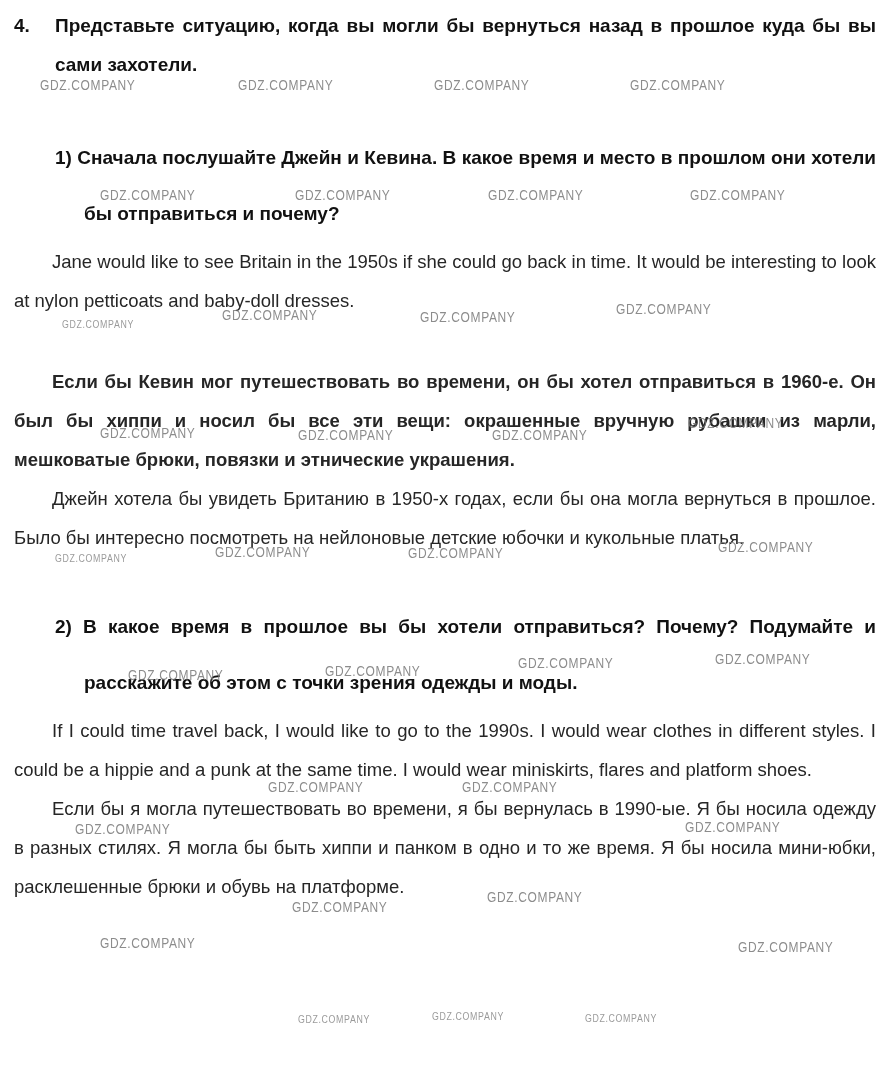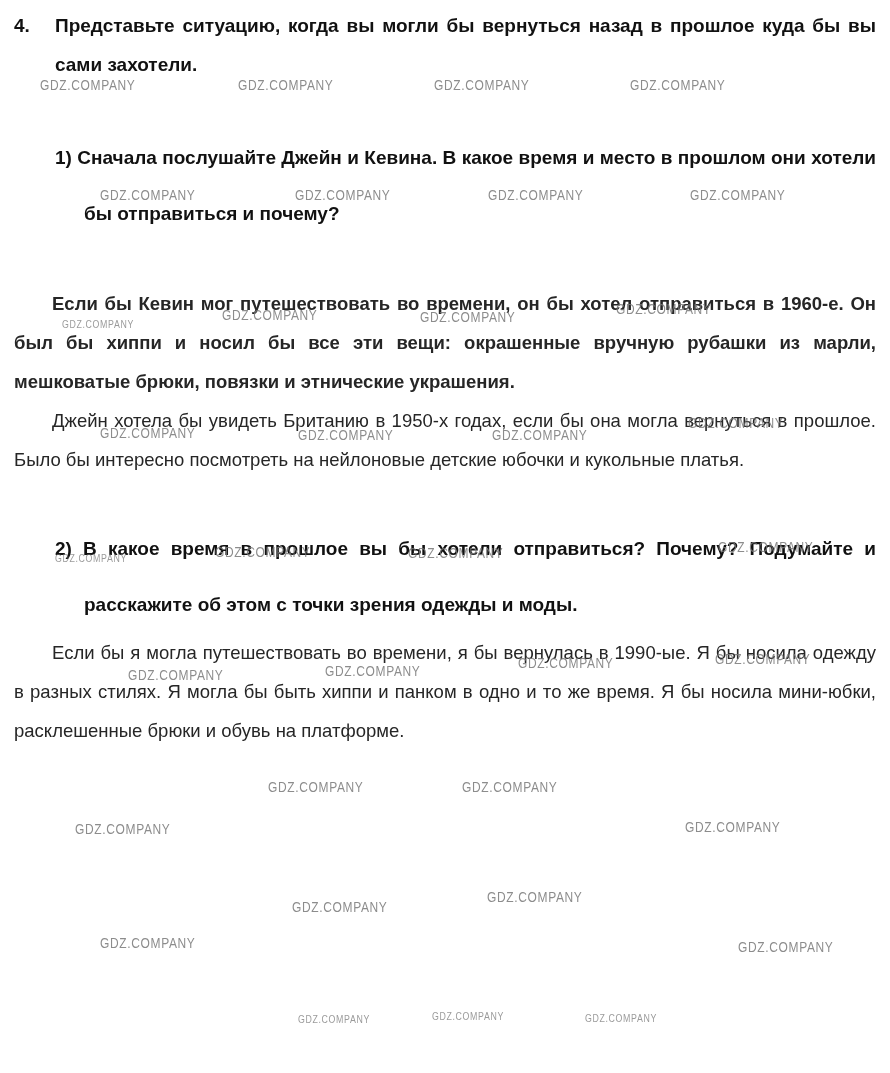--- a/index.html
+++ b/index.html
@@ -91,26 +91,28 @@
 
   <div class="content">
 
     <div class="heading-row">
       <div class="heading-num">4.</div>
       <div class="heading-title">Представьте ситуацию, когда вы могли бы вернуться назад в прошлое куда бы вы сами захотели.</div>
     </div>
 
     <p class="task task-1"><span>1)</span>&nbsp;<span>Сначала послушайте Джейн и Кевина. В какое время и место в прошлом они хотели бы отправиться и почему?</span></p>
 
+    <p class="para">Jane would like to see Britain in the 1950s if she could go back in time. It would be interesting to look at nylon petticoats and baby-doll dresses.</p>
 
     <p class="para gap-lg">Если бы Кевин мог путешествовать во времени, он бы хотел отправиться в 1960-е. Он был бы хиппи и носил бы все эти вещи: окрашенные вручную рубашки из марли, мешковатые брюки, повязки и этнические украшения.</p>
     <p class="para">Джейн хотела бы увидеть Британию в 1950-х годах, если бы она могла вернуться в прошлое. Было бы интересно посмотреть на нейлоновые детские юбочки и кукольные платья.</p>
 
     <p class="task task-2"><span>2)</span>&nbsp;<span>В какое время в прошлое вы бы хотели отправиться? Почему? Подумайте и расскажите об этом с точки зрения одежды и моды.</span></p>
 
+    <p class="para">If I could time travel back, I would like to go to the 1990s. I would wear clothes in different styles. I could be a hippie and a punk at the same time. I would wear miniskirts, flares and platform shoes.</p>
 
     <p class="para">Если бы я могла путешествовать во времени, я бы вернулась в 1990-ые. Я бы носила одежду в разных стилях. Я могла бы быть хиппи и панком в одно и то же время. Я бы носила мини-юбки, расклешенные брюки и обувь на платформе.</p>
 
   </div>
 
   <div class="watermark-layer">
     <span class="wm" style="left:40px;  top:76px">GDZ.COMPANY</span>
     <span class="wm" style="left:238px; top:76px">GDZ.COMPANY</span>
     <span class="wm" style="left:434px; top:76px">GDZ.COMPANY</span>
     <span class="wm" style="left:630px; top:76px">GDZ.COMPANY</span>

